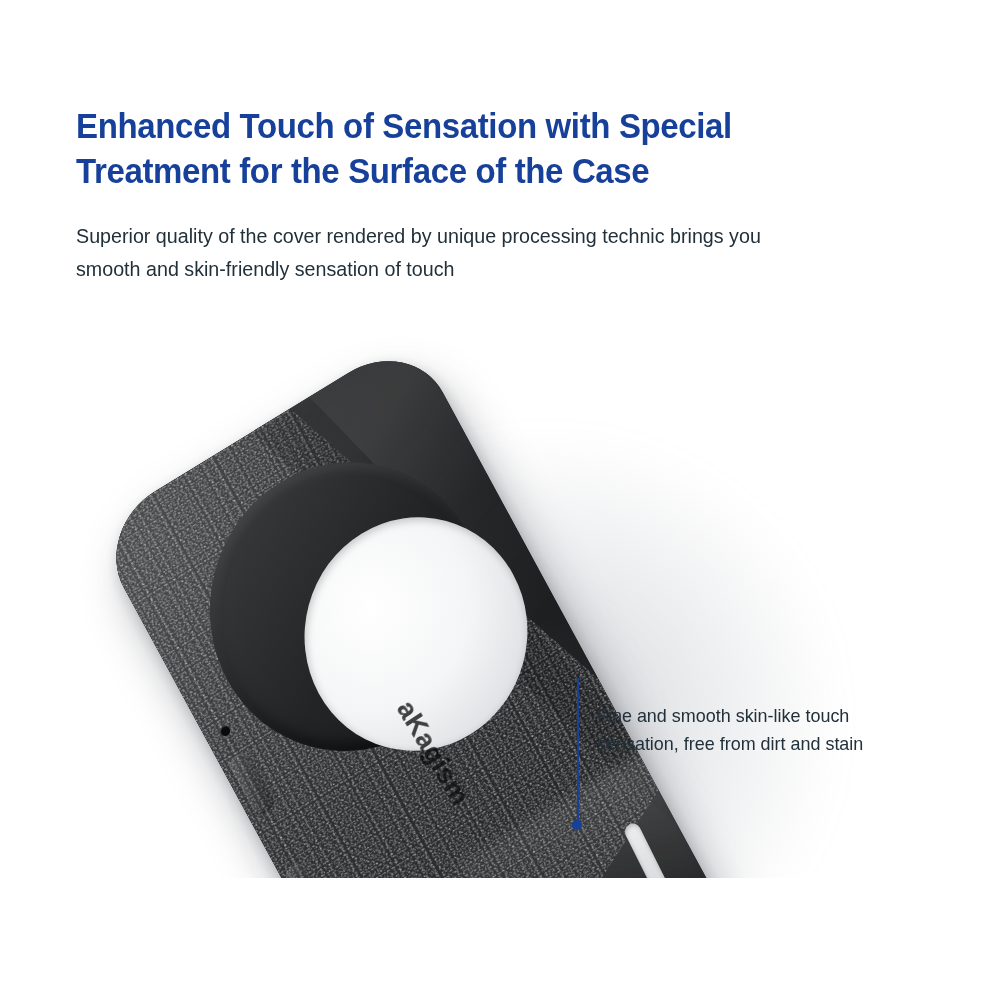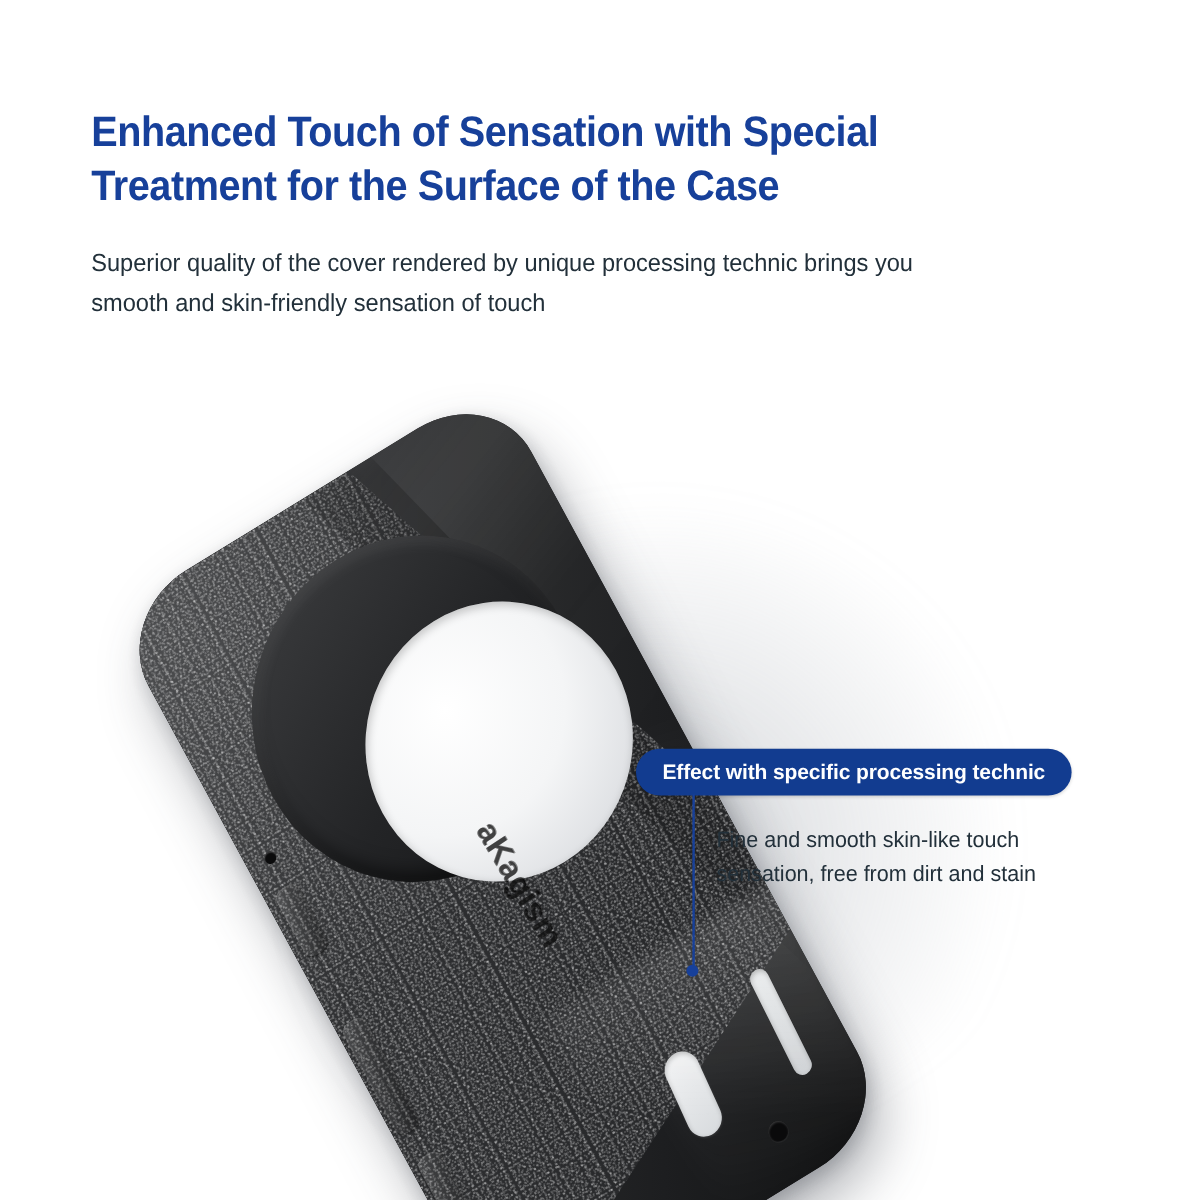--- a/index.html
+++ b/index.html
@@ -9,23 +9,24 @@
   body {
     width: 1000px;
     height: 1000px;
     background: #ffffff;
     font-family: "Liberation Sans", sans-serif;
     overflow: hidden;
   }
   .page {
     position: relative;
     width: 1000px;
-    height: 1000px;
+    height: 862px;
     background: #ffffff;
     overflow: hidden;
+    margin-top: 16px;
   }
 
   
   .headline {
     position: absolute;
     left: 76px;
     top: 88px;
     width: 840px;
     font-size: 35.5px;
     line-height: 45px;
@@ -387,20 +388,19 @@
       <div class="btn-ridge b3"></div>
 
       <div class="brand-logo">aKagism</div>
 
       <div class="port-cut"></div>
       <div class="mic-hole2"></div>
       <div class="speaker-slot"></div>
       <div class="rim-light"></div>
     </div>
 
-    <div class="badge badge-blue">Effect with specific processing technic</div>
     <div class="leader leader-blue"></div>
     <div class="leader-blue-dot"></div>
     <div class="callout-text callout-blue-text">Fine and smooth skin-like  touch
 sensation, free from dirt and stain</div>
 
   </div>
 </div>
 
 </body></html>

